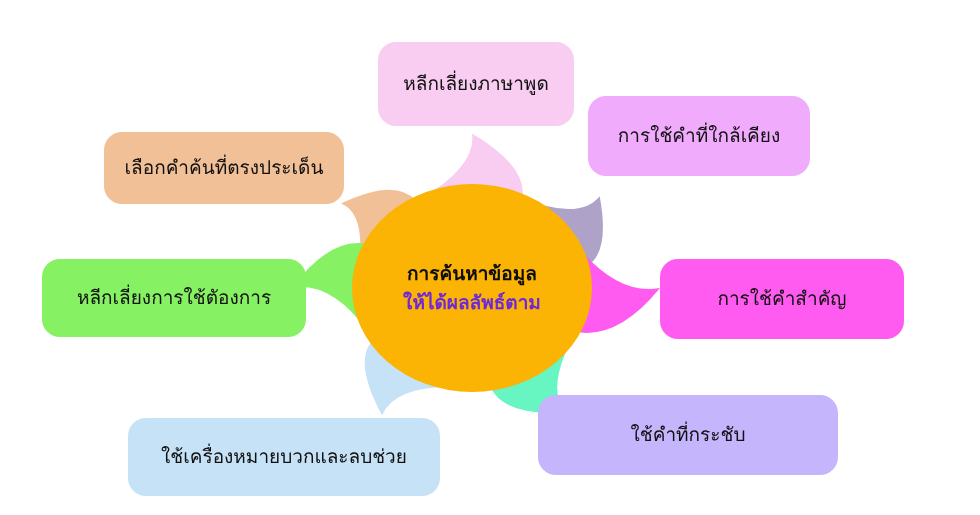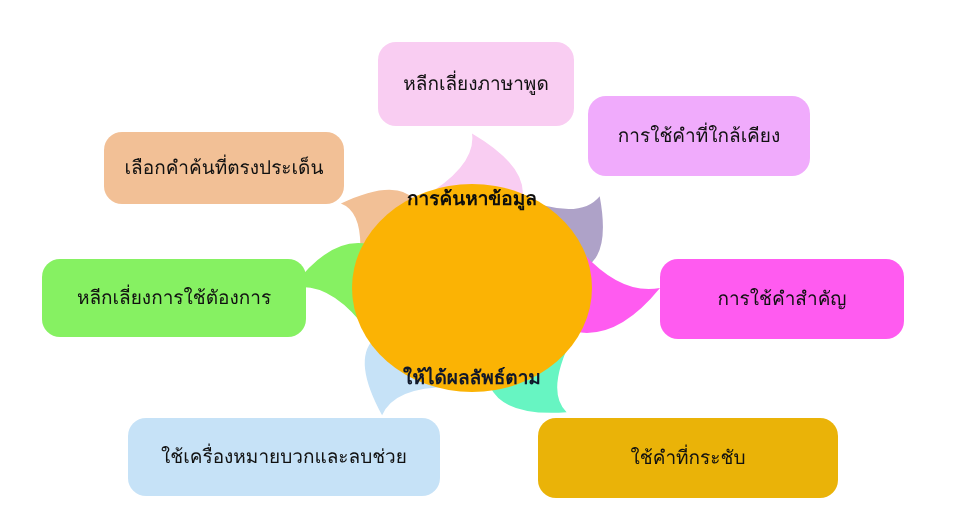--- a/index.html
+++ b/index.html
@@ -45,21 +45,21 @@
     text-align: center;
     white-space: nowrap;
   }
   #center-hub {
     position: absolute;
     z-index: 3;
     border-radius: 50%;
     display: flex;
     flex-direction: column;
     align-items: center;
-    justify-content: space-between;
+    justify-content: center;
   }
   .center-line {
     font-family: "DejaVu Sans", "Liberation Sans", sans-serif;
     font-size: 19px;
     font-weight: bold;
     color: #0d0d0d;
     text-align: center;
     line-height: 1.55;
     white-space: nowrap;
   }
@@ -92,22 +92,22 @@
   </div>
   <div class="node-box" style="left: 42px; top: 259px; width: 264px; height: 78px; background: rgb(134, 241, 98);">
     <span class="node-label">หลีกเลี่ยงการใช้ตัองการ</span>
   </div>
   <div class="node-box" style="left: 128px; top: 418px; width: 312px; height: 78px; background: rgb(198, 226, 247);">
     <span class="node-label">ใช้เครื่องหมายบวกและลบช่วย</span>
   </div>
   <div class="node-box" style="left: 660px; top: 259px; width: 244px; height: 80px; background: rgb(255, 91, 240);">
     <span class="node-label">การใช้คำสำคัญ</span>
   </div>
-  <div class="node-box" style="left: 538px; top: 418px; width: 300px; height: 80px; background: #eab308;">
+  <div class="node-box" style="left: 538px; top: 395px; width: 300px; height: 80px; background: #c4b5fd;">
     <span class="node-label">ใช้คำที่กระชับ</span>
   </div>
 
   <div id="center-hub" style="left: 352px; top: 184px; width: 240px; height: 208px; background: rgb(251, 179, 4);">
     <span class="center-line" style="color: rgb(13, 13, 13);">การค้นหาข้อมูล</span>
-    <span class="center-line" style="color: #0f172a;">ให้ได้ผลลัพธ์ตาม</span>
+    <span class="center-line" style="color: #6d28d9;">ให้ได้ผลลัพธ์ตาม</span>
   </div>
 
 </div>
 
 </body></html>

